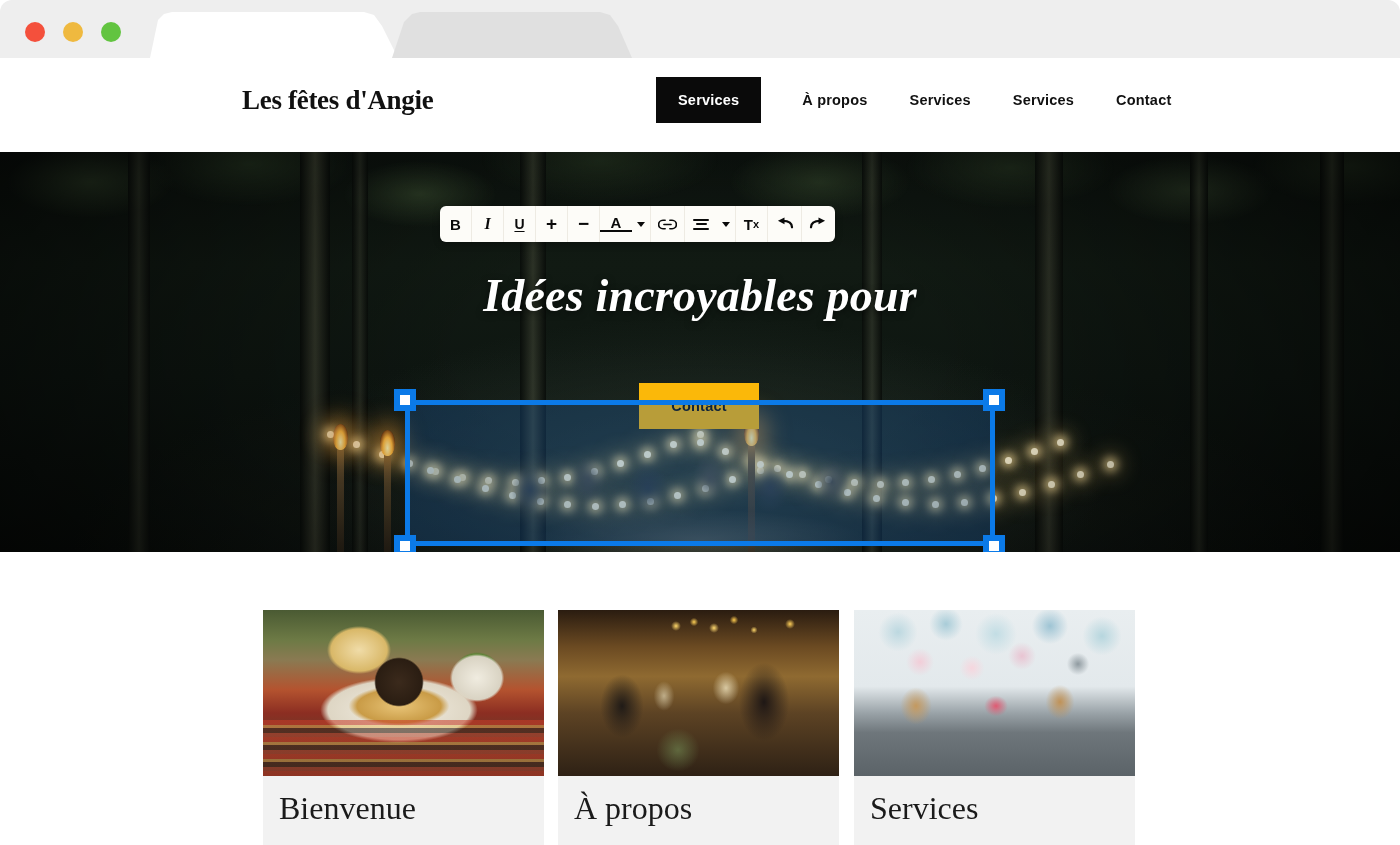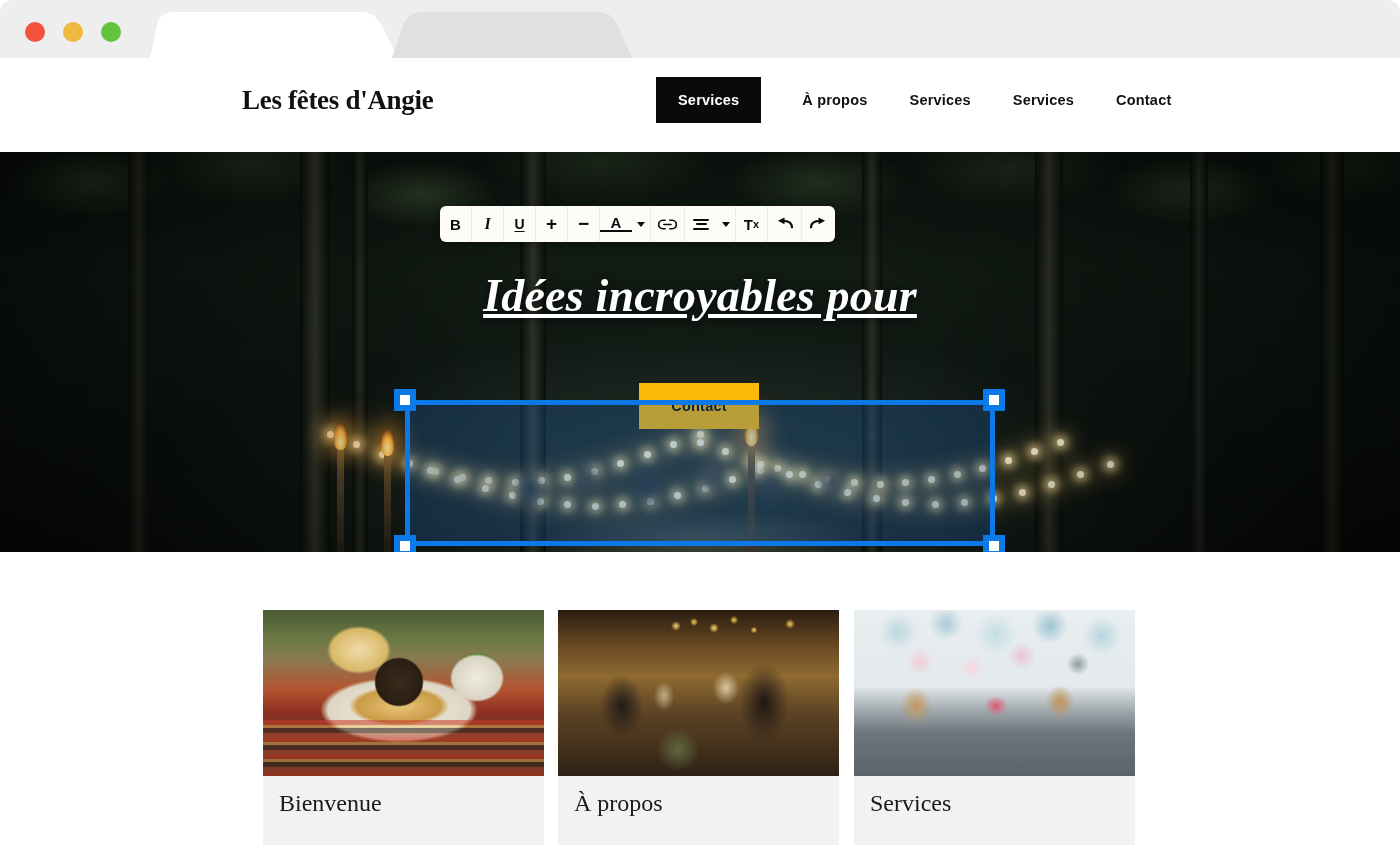--- a/index.html
+++ b/index.html
@@ -146,21 +146,20 @@
   }
   .hero-title{
     position:absolute; left:400px; top:118px; width:600px;
     text-align:center;
     font-family:"Liberation Serif", serif;
     font-style:italic; font-weight:bold;
     font-size:46px; line-height:52px;
     color:#ffffff;
     text-shadow:0 2px 7px rgba(0,0,0,.55);
     letter-spacing:0.2px;
-    text-decoration:underline;
   }
   .hero-cta{
     position:absolute; left:639px; top:231px;
     width:120px; height:46px;
     background:#fbb809;
     display:flex; align-items:center; justify-content:center;
     font-size:14.5px; font-weight:bold; color:#0a0a0a;
     letter-spacing:0.2px;
   }
 
@@ -230,21 +229,21 @@
     position:absolute; top:58px; width:281px; height:235px;
     background:#f2f2f2;
   }
   .card-1{ left:263px; }
   .card-2{ left:558px; }
   .card-3{ left:854px; }
   .card-img{ position:absolute; left:0; top:0; width:281px; height:166px; overflow:hidden; }
   .card-title{
     position:absolute; left:16px; top:180px;
     font-family:"Liberation Serif", serif;
-    font-size:24px; color:#1a1a1a; white-space:nowrap;
+    font-size:32px; color:#1a1a1a; white-space:nowrap;
   }
 
   
   .img-food{
     position:absolute; inset:0;
     background:
       radial-gradient(circle 40px at 136px 72px, #3b2a1c 0%, #2a1d12 58%, rgba(0,0,0,0) 62%),
       radial-gradient(ellipse 70px 28px at 136px 96px, #e8c477 0%, #c99b46 60%, rgba(0,0,0,0) 72%),
       radial-gradient(ellipse 96px 40px at 136px 100px, #f3efe4 0%, #ded6c4 74%, rgba(0,0,0,0) 82%),
       radial-gradient(ellipse 34px 30px at 214px 68px, #f0ece0 0%, #d9d3c3 72%, rgba(0,0,0,0) 80%),

